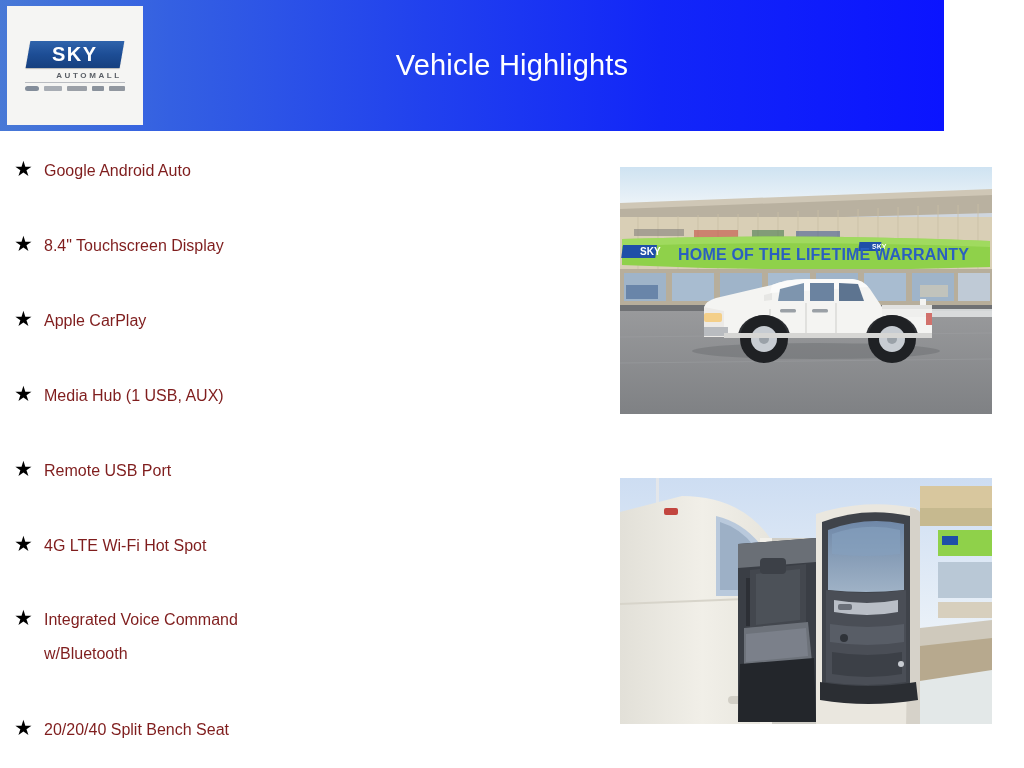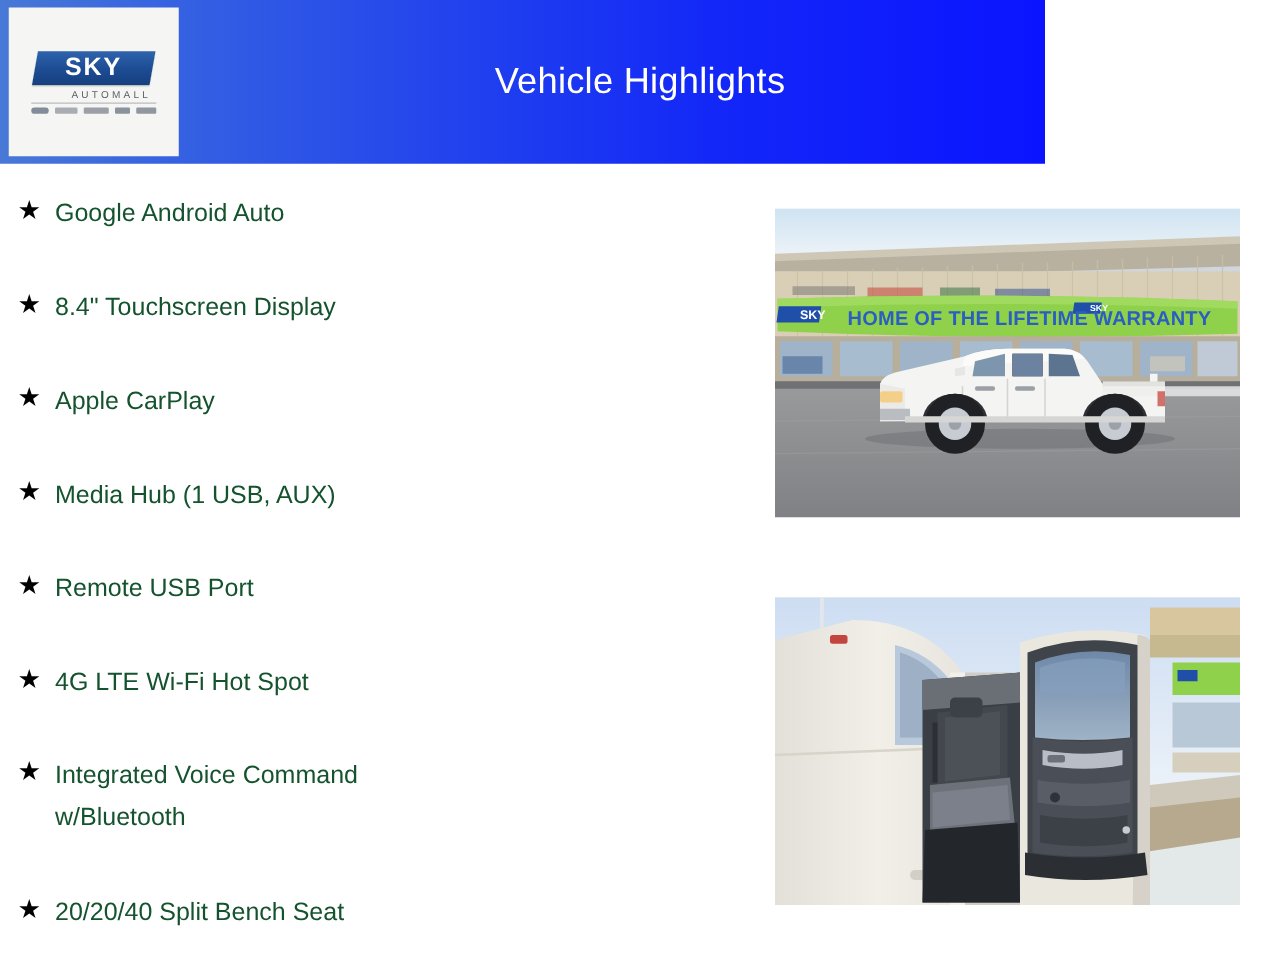--- a/index.html
+++ b/index.html
@@ -17,21 +17,21 @@
     width: 1024px;
     height: 768px;
     background: #ffffff;
   }
 
   
   .header {
     position: absolute;
     left: 0;
     top: 0;
-    width: 836px;
+    width: 944px;
     height: 131px;
     background: linear-gradient(90deg, #4879d6 0%, #3460e2 18%, #2141ee 45%, #1226f8 70%, #0b14ff 100%);
     overflow: hidden;
   }
 
   .header-title {
     position: absolute;
     left: 0;
     top: 0;
     width: 1024px;
@@ -85,21 +85,21 @@
     font-size: 20px;
     font-weight: bold;
     letter-spacing: 1.5px;
     font-family: "Liberation Sans", sans-serif;
   }
 
   .logo-automall {
     margin-top: 4px;
     color: #5a5f66;
     font-size: 8px;
-    font-weight: normal;
+    font-weight: bold;
     letter-spacing: 2.6px;
     line-height: 1;
     margin-left: 28px;
   }
 
   .logo-rule {
     margin-top: 2px;
     width: 100px;
     height: 1px;
     background: #b9bcc1;
@@ -145,22 +145,22 @@
     flex: 0 0 auto;
     width: 30px;
     color: #000000;
     font-size: 21px;
     line-height: 30px;
     text-align: left;
   }
 
   .feature-text {
     flex: 1 1 auto;
-    color: #14532d;
-    font-size: 20px;
+    color: #7f1d1d;
+    font-size: 16px;
     line-height: 34px;
     white-space: pre-line;
   }
 
   
   .photo {
     position: absolute;
     overflow: hidden;
     background: #cfd6de;
   }

